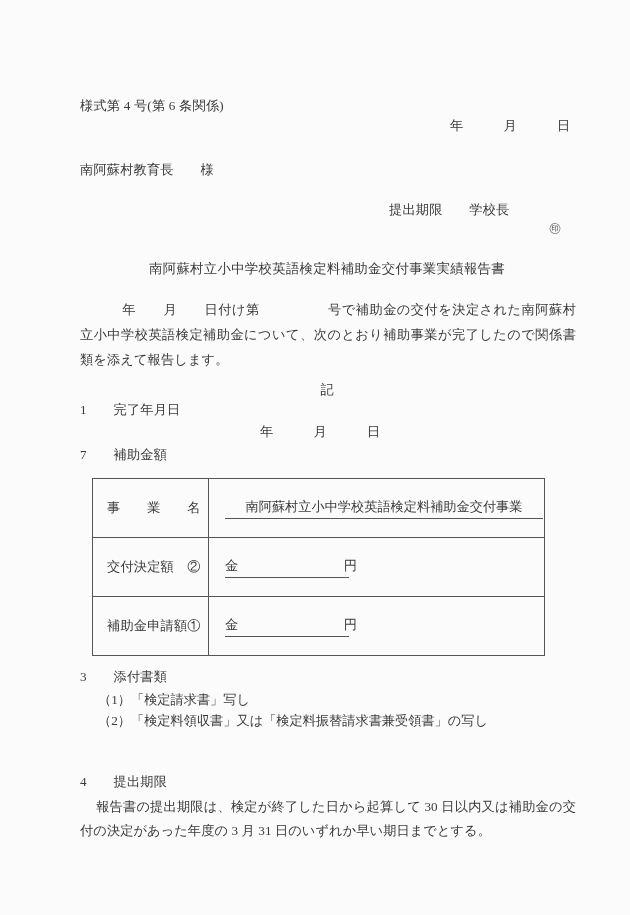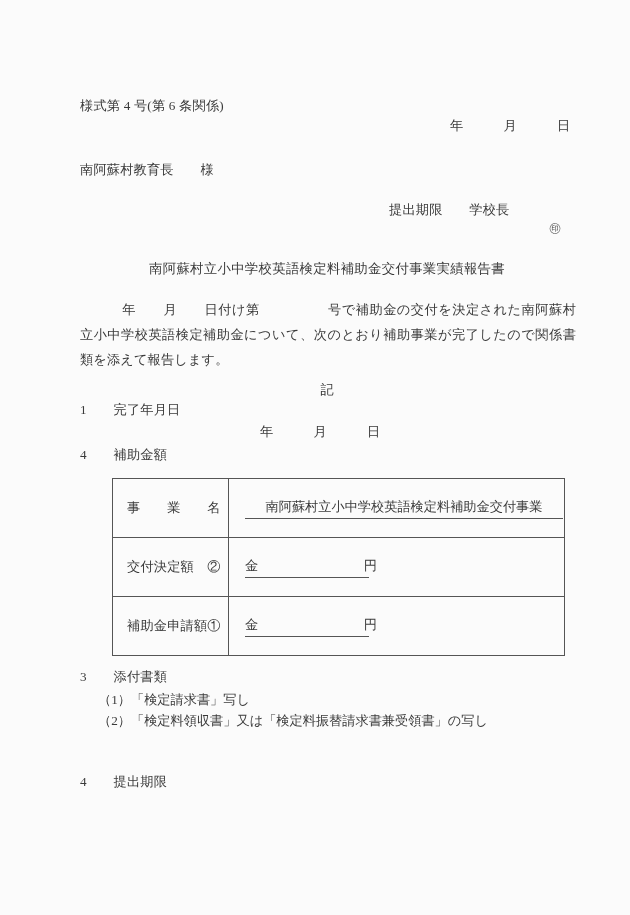--- a/index.html
+++ b/index.html
@@ -96,21 +96,21 @@
     font-size: 13.2px;
     line-height: 24px;
     text-align: justify;
     letter-spacing: 0.1px;
   }
   .note-para .lead { display: inline-block; width: 16px; }
 
   
   .amount-table {
     position: absolute;
-    left: 100px;
+    left: 80px;
     top: 478px;
     width: 453px;
     border-collapse: collapse;
     table-layout: fixed;
   }
   .amount-table td {
     border: 1px solid #555;
     height: 58px;
     vertical-align: middle;
     font-size: 13.2px;
@@ -152,21 +152,21 @@
   <div class="doc-title">南阿蘇村立小中学校英語検定料補助金交付事業実績報告書</div>
 
   <div class="body-para"><span class="lead"></span><span>年　　月　　日付け第</span><span>　　　　　</span><span>号で補助金の交付を決定された南阿蘇村立小中学校英語検定補助金について、次のとおり補助事業が完了したので関係書類を添えて報告します。</span></div>
 
   <div class="ki">記</div>
 
   <div class="abs item-1">1　　完了年月日</div>
 
   <div class="abs date-mid">年　　　月　　　日</div>
 
-  <div class="abs item-2">4　　補助金額</div>
+  <div class="abs item-2">7　　補助金額</div>
 
   <table class="amount-table">
     <tbody>
       <tr>
         <td class="label">事　　業　　名</td>
         <td class="value">
           <span class="u-line wide">南阿蘇村立小中学校英語検定料補助金交付事業</span>
         </td>
       </tr>
       <tr>
@@ -186,14 +186,15 @@
 
   <div class="abs item-3">3　　添付書類</div>
 
   <div class="sublist">
     <div>（1）「検定請求書」写し</div>
     <div>（2）「検定料領収書」又は「検定料振替請求書兼受領書」の写し</div>
   </div>
 
   <div class="abs item-4">4　　提出期限</div>
 
+  <div class="note-para"><span class="lead"></span><span>報告書の提出期限は、検定が終了した日から起算して 30 日以内又は補助金の交付の決定があった年度の 3 月 31 日のいずれか早い期日までとする。</span></div>
 
 </div>
 
 </body></html>

